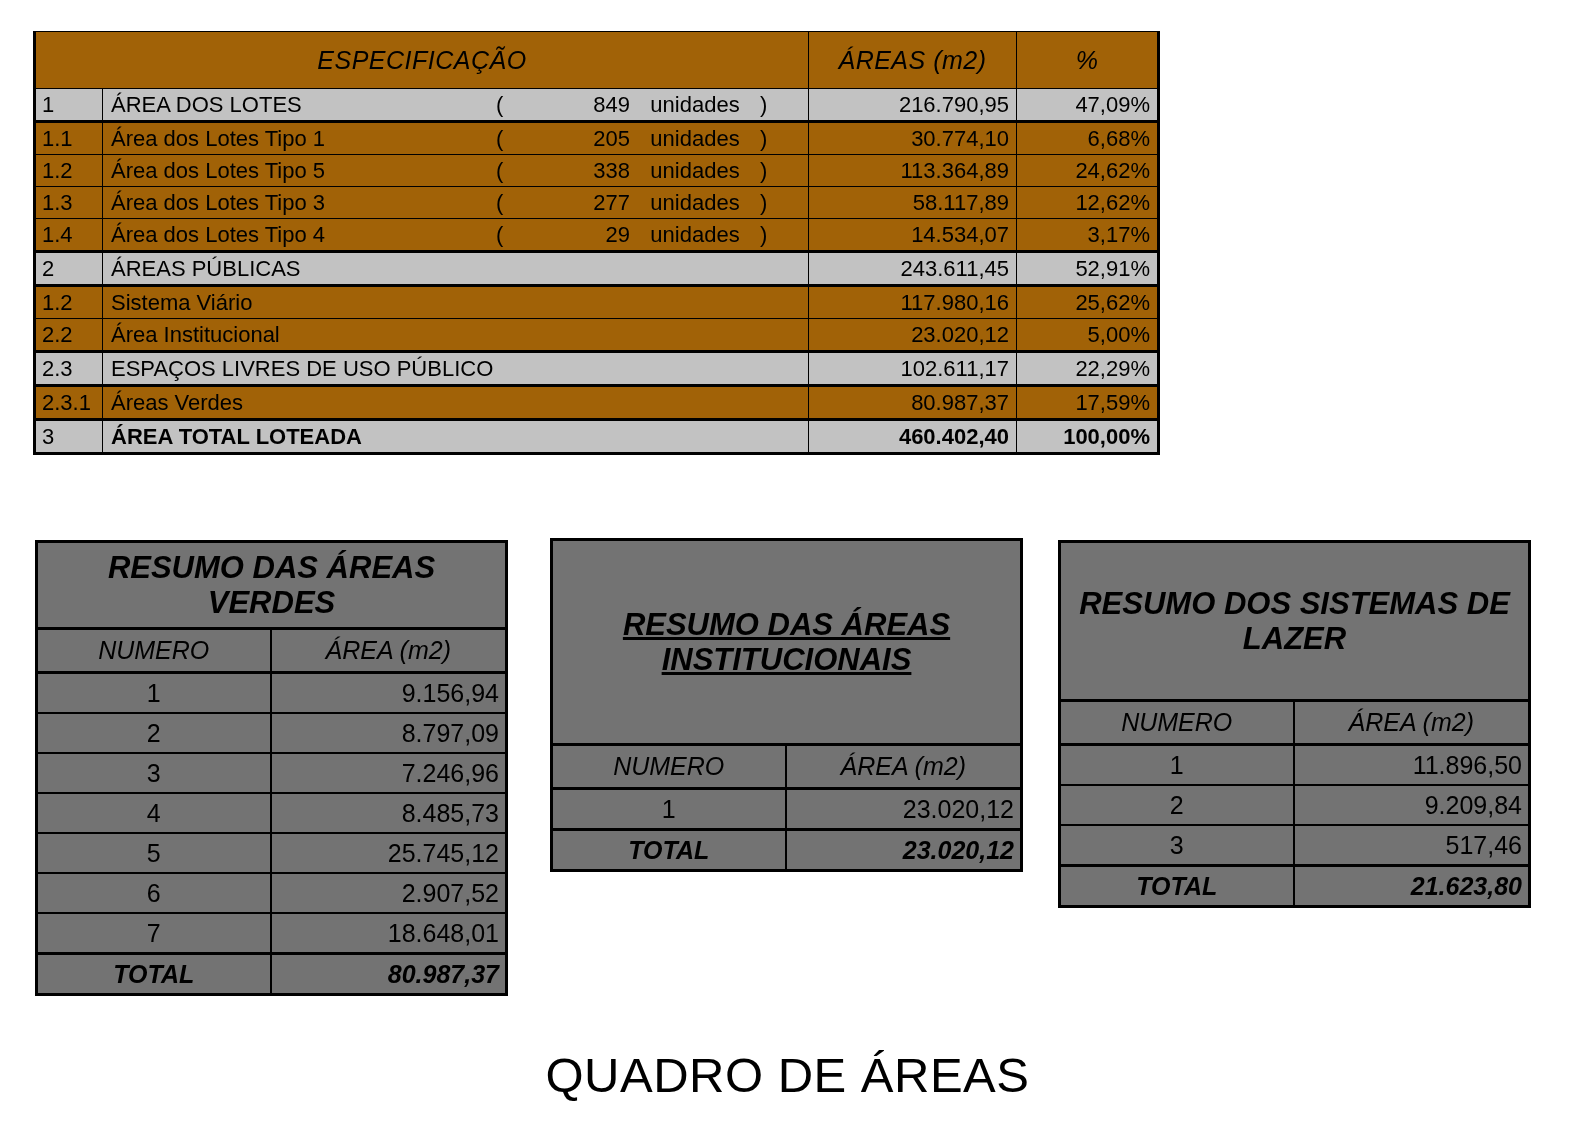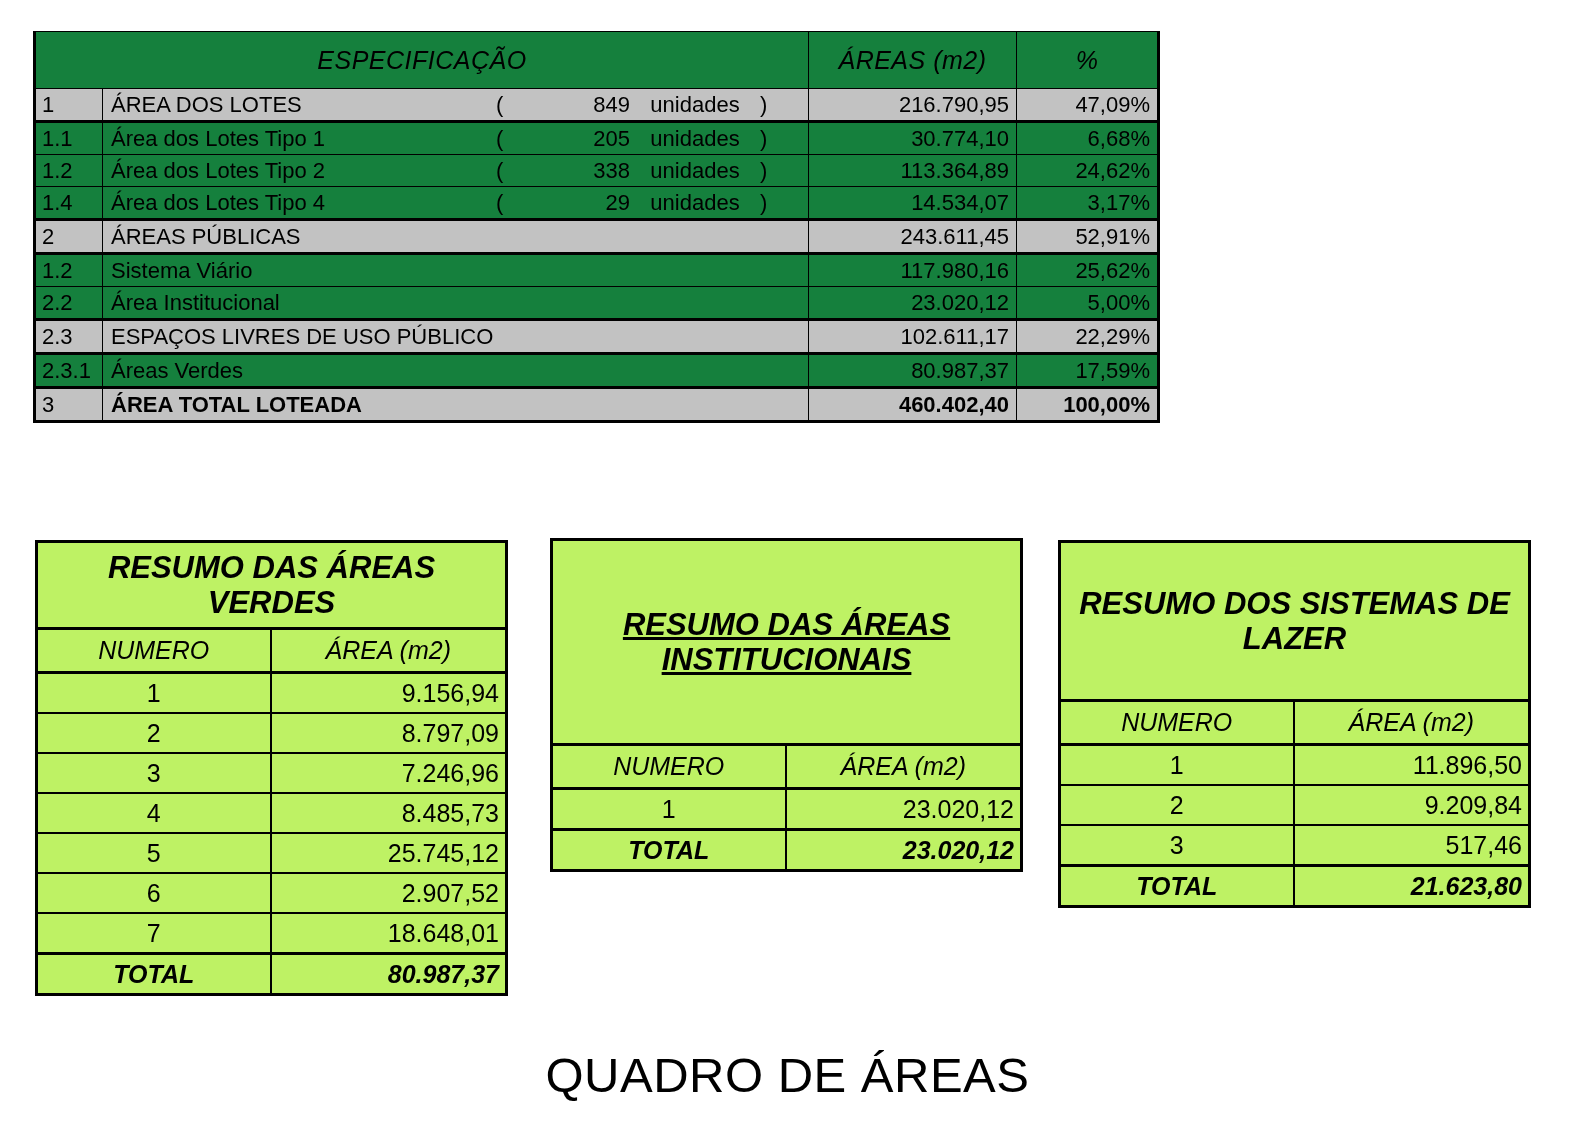--- a/index.html
+++ b/index.html
@@ -28,21 +28,21 @@
     border-collapse: collapse;
     table-layout: fixed;
     width: 100%;
   }
   table.grid td,
   table.grid th {
     border: 1px solid #000000;
     padding: 0;
     font-weight: normal;
     vertical-align: middle;
-    background: #15803d;
+    background: #a16207;
   }
 
   
   .mt-head th {
     background: #bdd1ea;
     height: 56px;
     font-style: italic;
     font-weight: bold;
     font-size: 25px;
     letter-spacing: 0.5px;
@@ -113,21 +113,21 @@
 
   
   .summary {
     position: absolute;
     border-collapse: collapse;
     table-layout: fixed;
   }
   .summary td, .summary th {
     border: 2px solid #000;
     padding: 0;
-    background: #bef264;
+    background: #737373;
     font-weight: normal;
   }
   .summary .s-title {
     border: 3px solid #000;
     font-style: italic;
     font-weight: bold;
     font-size: 31px;
     text-align: center;
     line-height: 1.13;
     padding: 7px 6px;
@@ -246,31 +246,47 @@
               </span>
             </div>
           </td>
           <td class="c-area">30.774,10</td>
           <td class="c-pct">6,68%</td>
         </tr>
         <tr class="mt-row lvl-sub">
           <td class="c-id">1.2</td>
           <td class="c-desc">
             <div class="desc-inner">
-              <span class="desc-label">Área dos Lotes Tipo 2</span>
+              <span class="desc-label">Área dos Lotes Tipo 5</span>
               <span class="desc-units">
                 <span class="u-paren-l">(</span>
                 <span class="u-count">338</span>
                 <span class="u-word">unidades</span>
                 <span class="u-paren-r">)</span>
               </span>
             </div>
           </td>
           <td class="c-area">113.364,89</td>
           <td class="c-pct">24,62%</td>
+        </tr>
+        <tr class="mt-row lvl-sub">
+          <td class="c-id">1.3</td>
+          <td class="c-desc">
+            <div class="desc-inner">
+              <span class="desc-label">Área dos Lotes Tipo 3</span>
+              <span class="desc-units">
+                <span class="u-paren-l">(</span>
+                <span class="u-count">277</span>
+                <span class="u-word">unidades</span>
+                <span class="u-paren-r">)</span>
+              </span>
+            </div>
+          </td>
+          <td class="c-area">58.117,89</td>
+          <td class="c-pct">12,62%</td>
         </tr>
         <tr class="mt-row lvl-sub">
           <td class="c-id">1.4</td>
           <td class="c-desc">
             <div class="desc-inner">
               <span class="desc-label">Área dos Lotes Tipo 4</span>
               <span class="desc-units">
                 <span class="u-paren-l">(</span>
                 <span class="u-count">29</span>
                 <span class="u-word">unidades</span>

